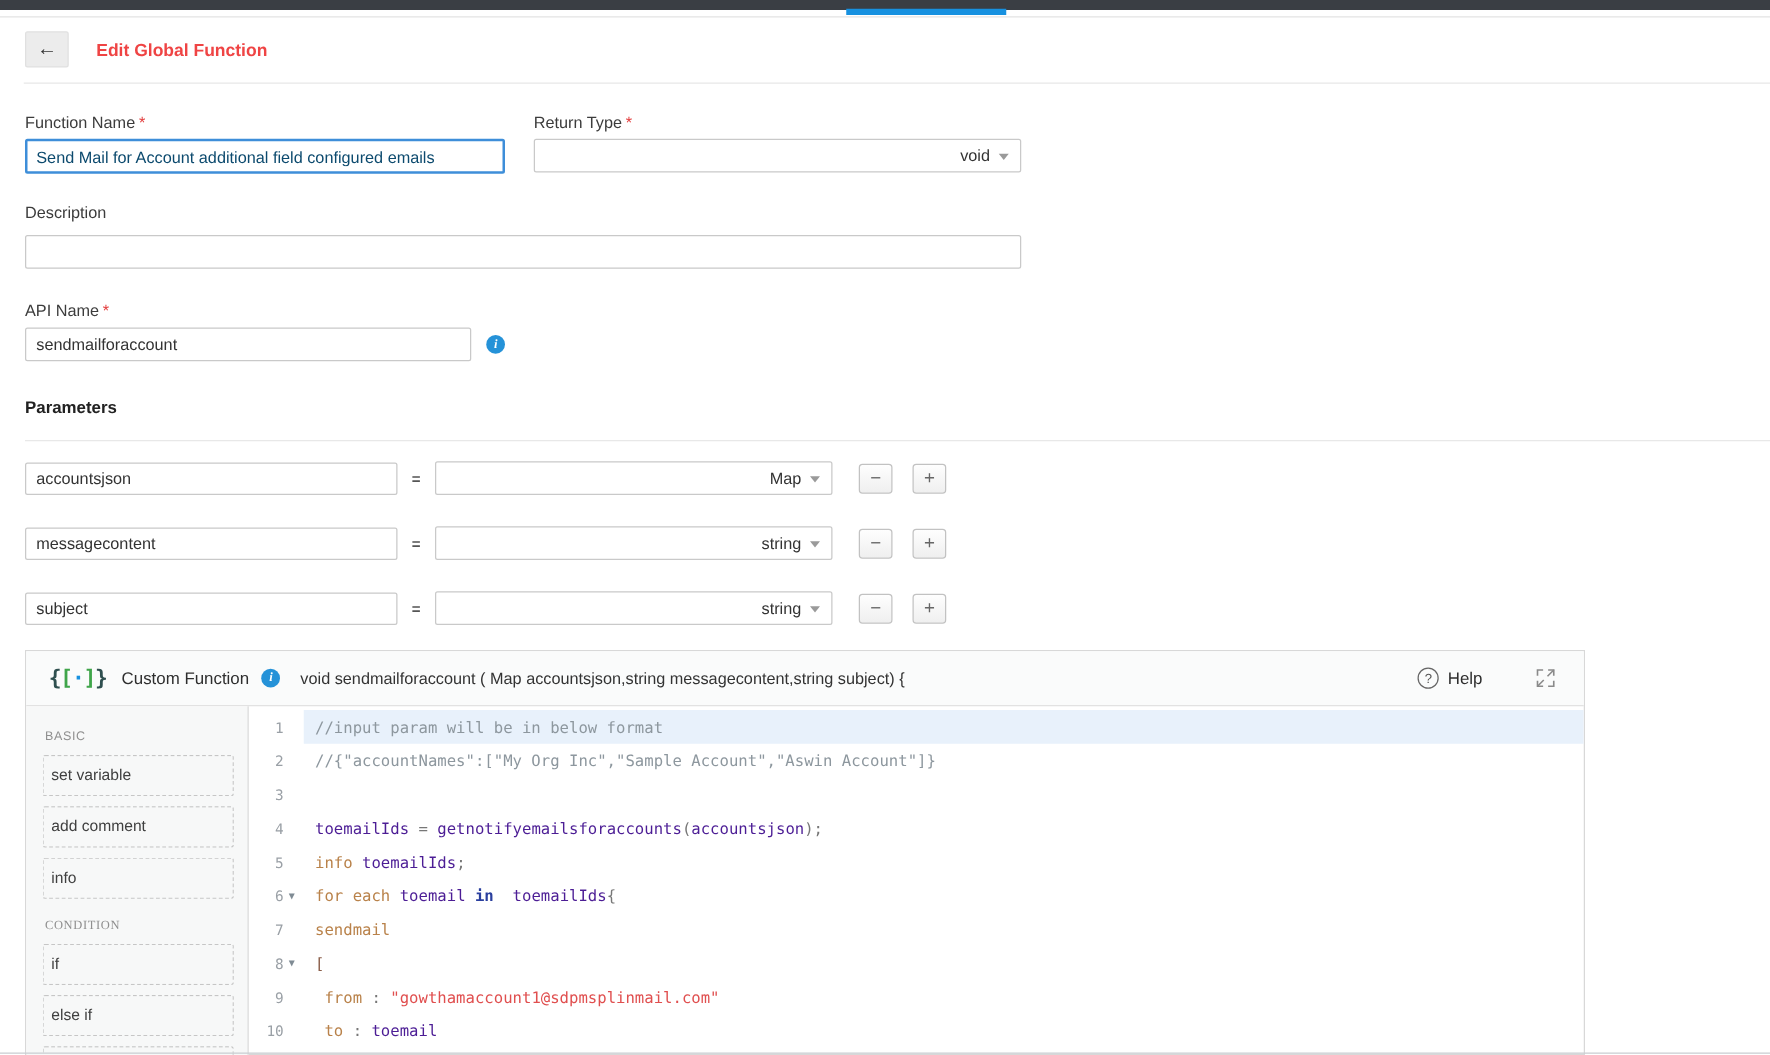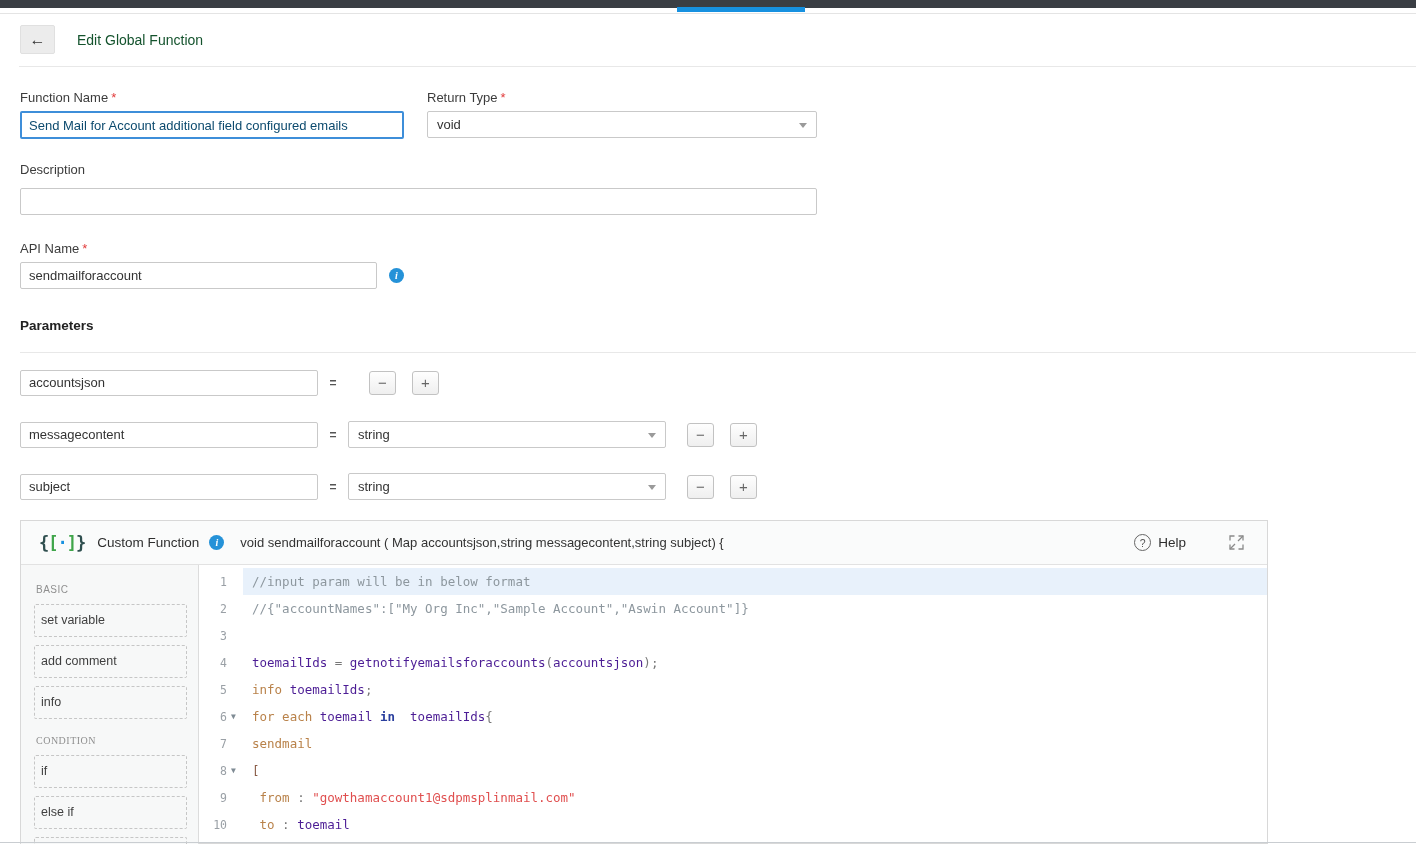--- a/index.html
+++ b/index.html
@@ -8,35 +8,35 @@
   .topbar { position:absolute; left:0; top:0; width:100%; height:8px; background:#3a3e44; }
   .tab-indicator { position:absolute; left:677px; top:7px; width:128px; height:5px; background:#1791e0; }
   .top-hairline { position:absolute; left:0; top:13px; width:100%; height:1px; background:#e4e4e4; }
   .bottom-hairline { position:absolute; left:0; top:842px; width:100%; height:1px; background:#c9cdd1; }
 
   .content { position:absolute; left:0; top:0; width:100%; height:100%; }
 
   .header-row { position:absolute; left:20px; top:25px; display:flex; align-items:center; gap:22px; }
   .back-btn { width:35px; height:29px; background:#ececec; border:1px solid #e0e0e0; border-radius:2px;
     display:flex; align-items:center; justify-content:center; font-size:16px; font-weight:bold; color:#333; cursor:pointer; }
-  .page-title { font-size:14px; font-weight:normal; color:#14532d; }
+  .page-title { font-size:14px; font-weight:bold; color:#ef4444; }
   .divider-1 { position:absolute; left:19px; top:66px; right:0; height:1px; background:#e8e8e8; }
 
   .field-label { font-size:13px; color:#3c3c3c; }
   .req-star { color:#e23b3b; margin-left:3px; }
 
   .lbl-fn { position:absolute; left:20px; top:90px; }
   .lbl-rt { position:absolute; left:427px; top:90px; }
   .inp-fn { position:absolute; left:20px; top:111px; width:384px; height:28px;
     border:2px solid #3e8ed9; border-radius:2px; padding:0 7px; font-size:13px; color:#0c4a6e;
     font-family:"Liberation Sans", sans-serif; outline:none; }
   .sel-rt { position:absolute; left:427px; top:111px; width:390px; }
 
   .selectbox { position:relative; height:27px; border:1px solid #c9c9c9; border-radius:2px; background:#fff;
-    font-size:13px; color:#333; line-height:25px; padding:0 24px 0 9px; cursor:pointer; }
+    font-size:13px; color:#333; line-height:25px; padding:0 24px 0 9px; cursor:pointer;text-align:right; }
   .selectbox .chev { position:absolute; right:9px; top:11px; width:0; height:0;
     border-left:4px solid transparent; border-right:4px solid transparent; border-top:5px solid #9a9a9a; }
 
   .lbl-desc { position:absolute; left:20px; top:162px; }
   .inp-desc { position:absolute; left:20px; top:188px; width:797px; height:27px;
     border:1px solid #c9c9c9; border-radius:2px; padding:0 8px; font-size:13px;
     font-family:"Liberation Sans", sans-serif; outline:none; }
 
   .lbl-api { position:absolute; left:20px; top:241px; }
   .inp-api { position:absolute; left:20px; top:262px; width:357px; height:27px;
@@ -139,20 +139,21 @@
   <input class="inp-api" type="text" value="sendmailforaccount" style="">
   <div class="info-dot info-api">i</div>
 
   <div class="params-heading">Parameters</div>
   <div class="divider-2"></div>
 
   <div id="param-rows">
       <div class="param-row">
         <input class="param-name" type="text" value="accountsjson" style="">
         <span class="param-eq">=</span>
+        <div class="selectbox param-type"><span>Map</span><span class="chev"></span></div>
         <div class="mini-btn btn-minus">−</div>
         <div class="mini-btn btn-plus">+</div>
       </div>
       <div class="param-row">
         <input class="param-name" type="text" value="messagecontent" style="">
         <span class="param-eq">=</span>
         <div class="selectbox param-type"><span>string</span><span class="chev"></span></div>
         <div class="mini-btn btn-minus">−</div>
         <div class="mini-btn btn-plus">+</div>
       </div>

